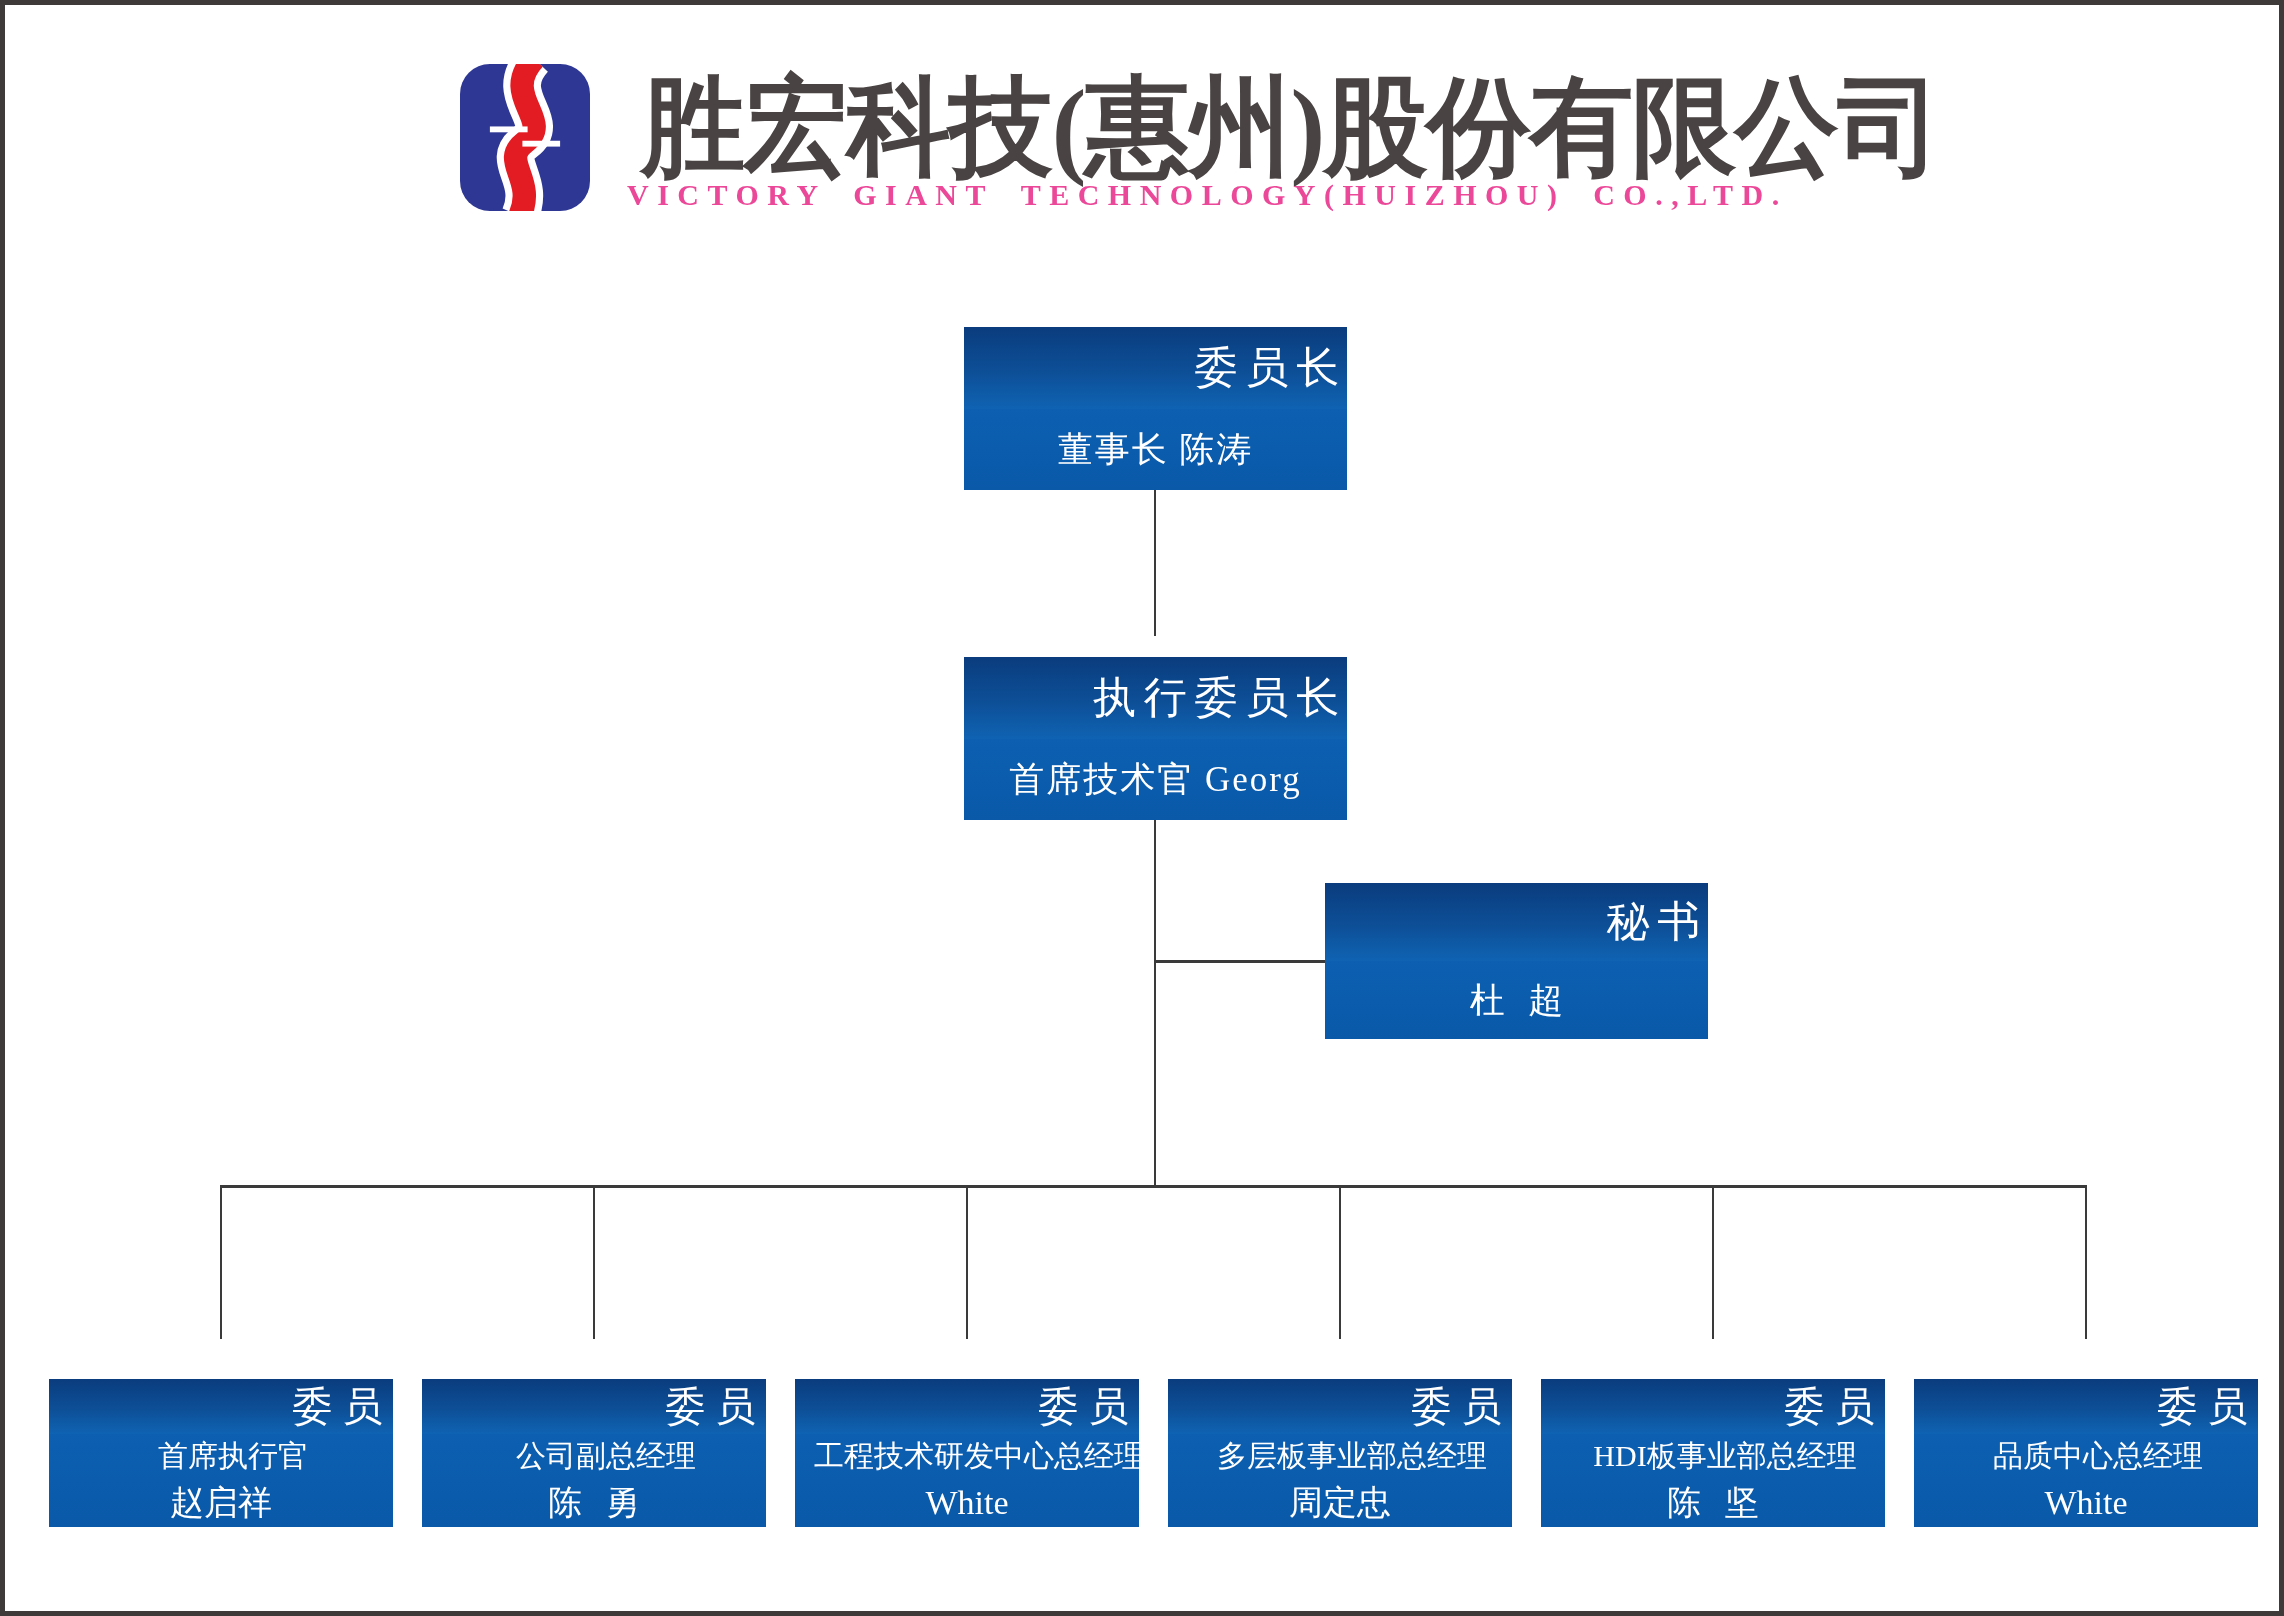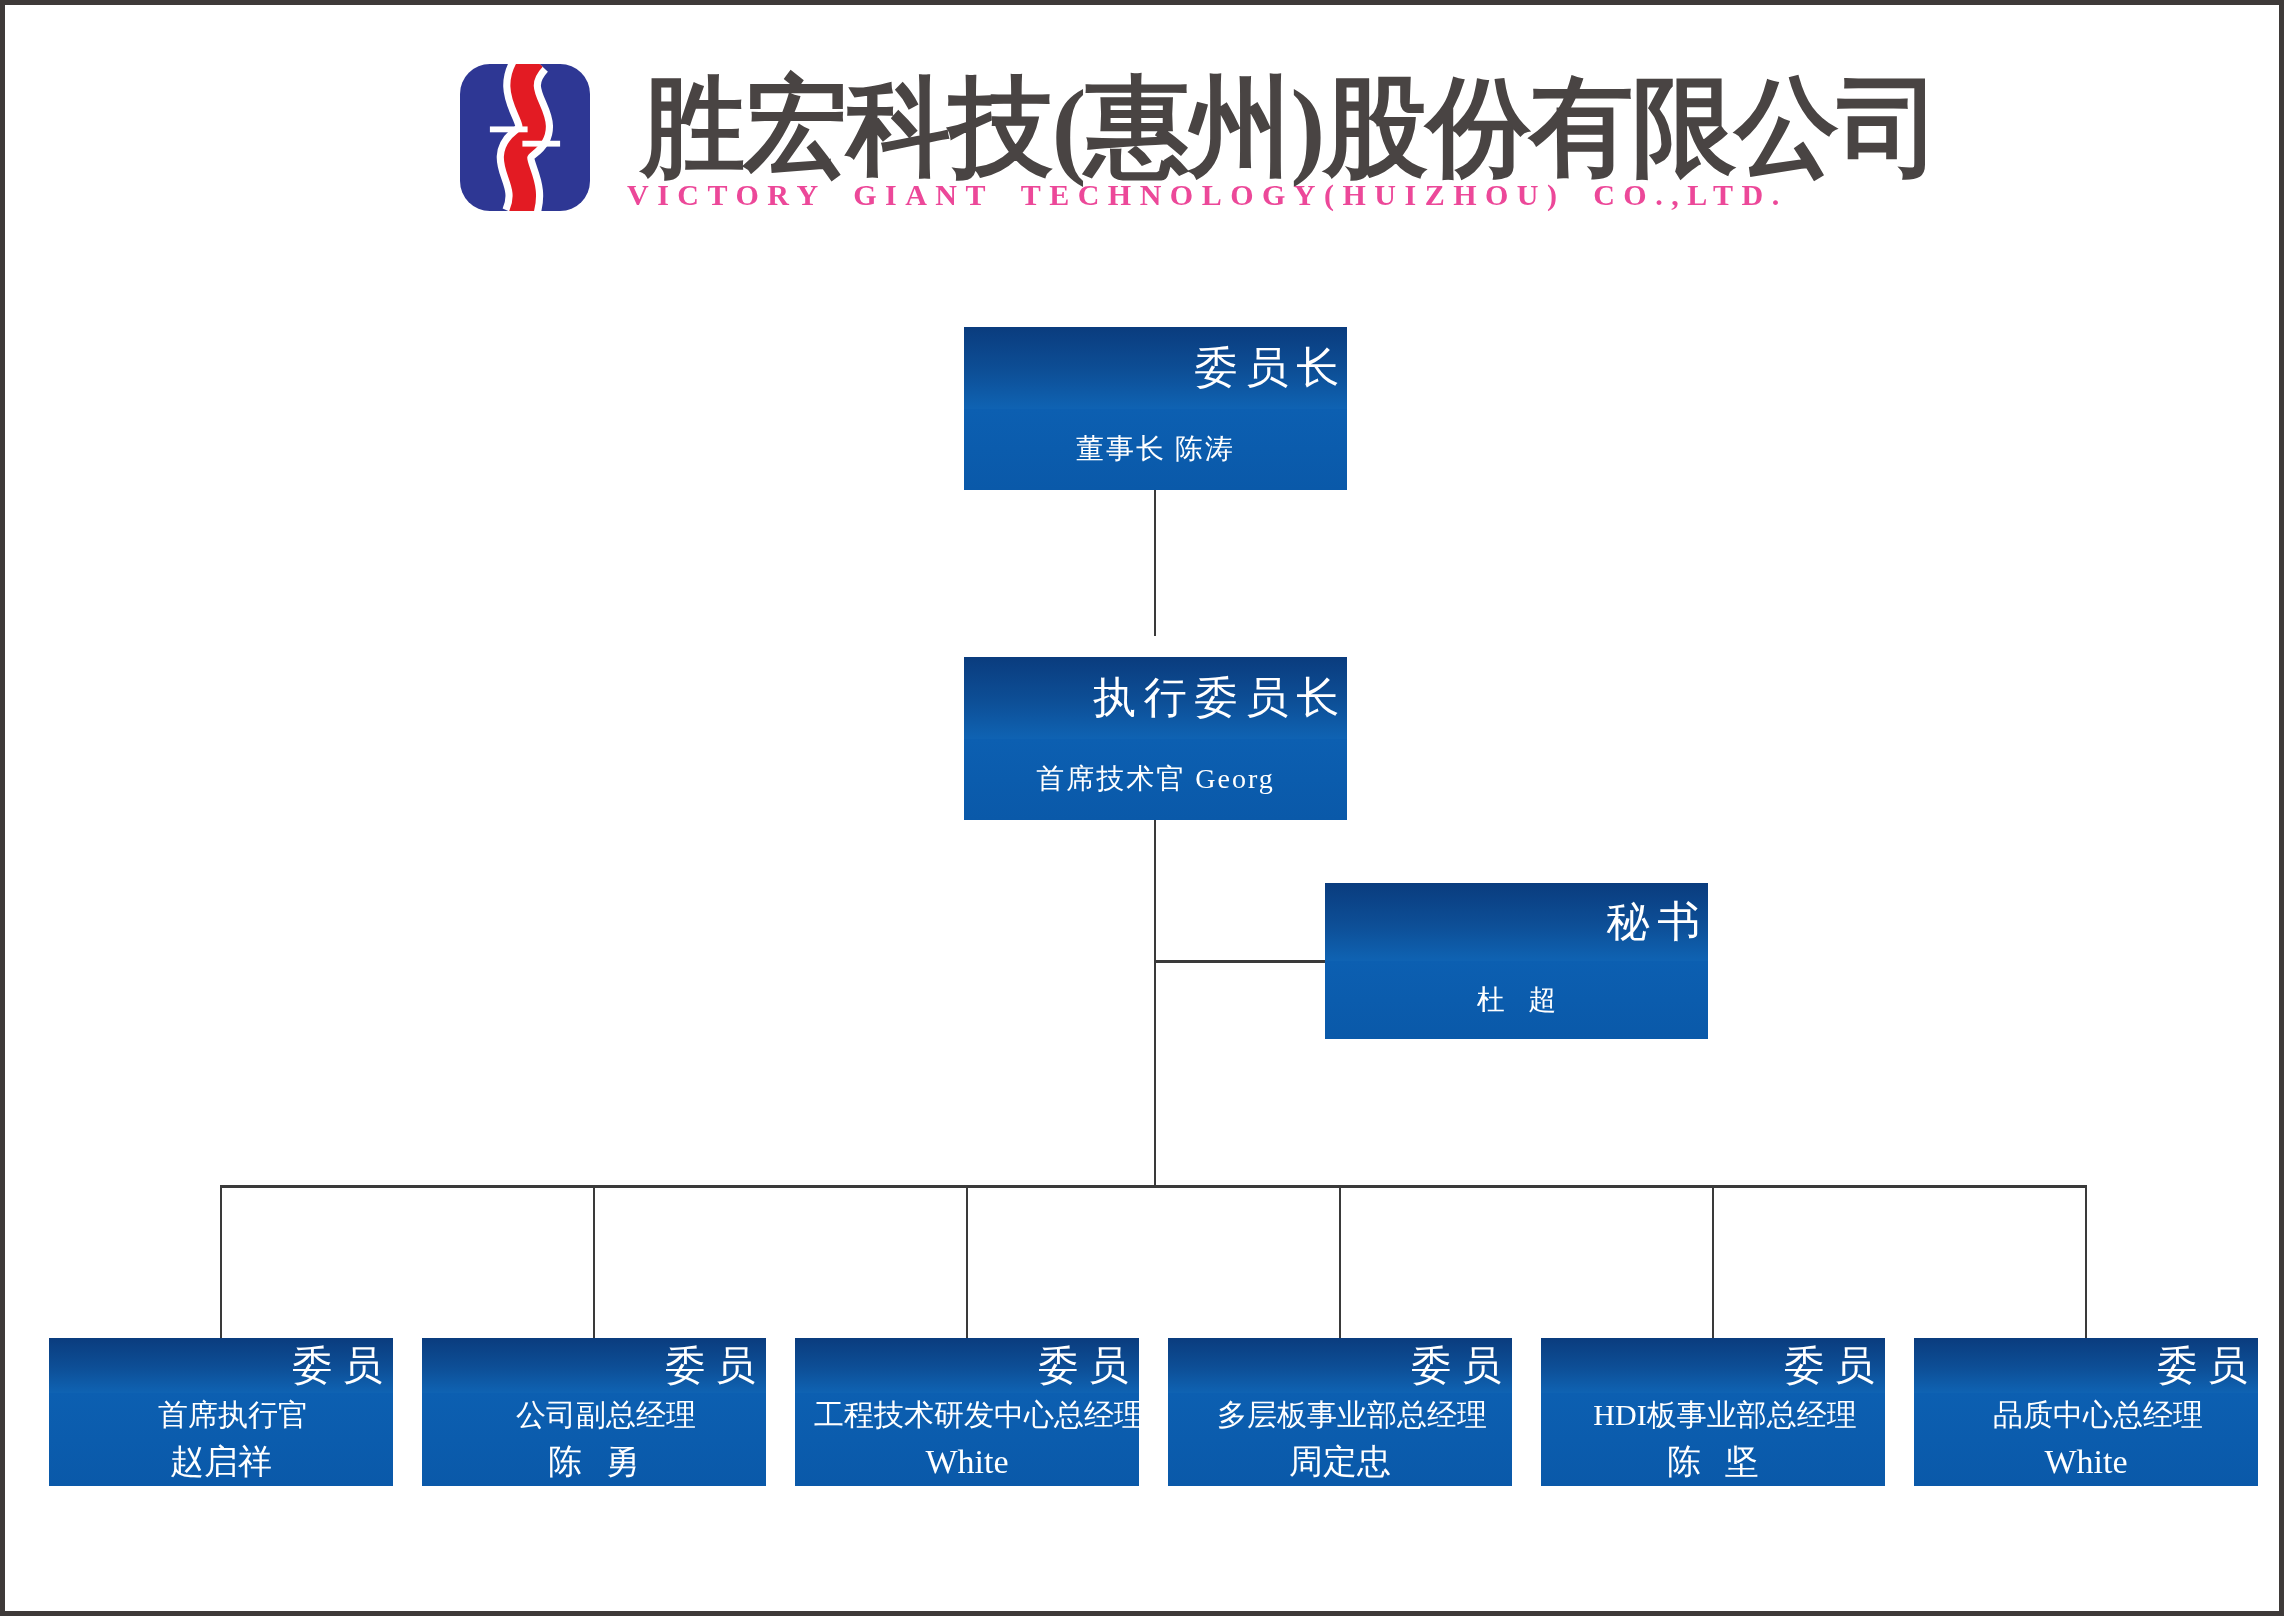--- a/index.html
+++ b/index.html
@@ -33,40 +33,40 @@
     flex:0 0 50%;display:flex;align-items:center;justify-content:flex-end;
     background:linear-gradient(180deg,#0a3c7e 0%,#0d4f97 55%,#0f63b3 100%);
   }
   .node .body{
     flex:1 1 auto;display:flex;flex-direction:column;align-items:center;justify-content:center;
     background:linear-gradient(180deg,#0c5fb1 0%,#0a59a9 100%);
   }
   .node.member .head{flex:0 0 38%;}
   .node-title{font-size:43px;letter-spacing:7.8px;padding-left:7.8px;white-space:nowrap;}
   .member .node-title{font-size:40px;letter-spacing:10.4px;padding-left:10.4px;}
-  .node-subtitle{font-size:28px;letter-spacing:2px;white-space:nowrap;}
+  .node-subtitle{font-size:35px;letter-spacing:2px;white-space:nowrap;}
   .node-role{font-size:30px;letter-spacing:0;white-space:nowrap;line-height:1.45;margin-left:24px;}
   .node-name{font-size:34px;white-space:nowrap;line-height:1.45;}
   .gap{letter-spacing:23.4px;padding-left:23.4px;}
 
   
   .line{position:absolute;background:#3a3a3a;}
   .v1{left:1149px;top:485px;width:2px;height:146px;}
   .v2{left:1149px;top:792px;width:2px;height:390px;}
   .h-sec{left:1149px;top:955px;width:254px;height:2.6px;}
   .h-dist{left:216px;top:1180px;width:1865px;height:3.3px;}
   .drop{top:1180px;width:2px;height:154px;}
   .d1{left:215px;} .d2{left:588px;} .d3{left:961px;}
   .d4{left:1334px;} .d5{left:1707px;} .d6{left:2080px;}
 
   
   .chairman{left:959px;top:322px;width:383px;height:163px;}
   .exec{left:959px;top:652px;width:383px;height:163px;}
   .secretary{left:1320px;top:878px;width:383px;height:156px;}
-  .m{top:1333px;width:344px;height:145px;}
+  .m{top:1374px;width:344px;height:145px;}
   .m0{left:44px;} .m1{left:417px;} .m2{left:790px;}
   .m3{left:1163px;} .m4{left:1536px;} .m5{left:1909px;}
 </style>
 </head>
 <body>
 
 <div class="canvas">
 
   <svg class="logo" viewBox="0 0 200 226" xmlns="http://www.w3.org/2000/svg">
     <rect x="0" y="0" width="200" height="226" rx="46" fill="#2e3794"></rect>

